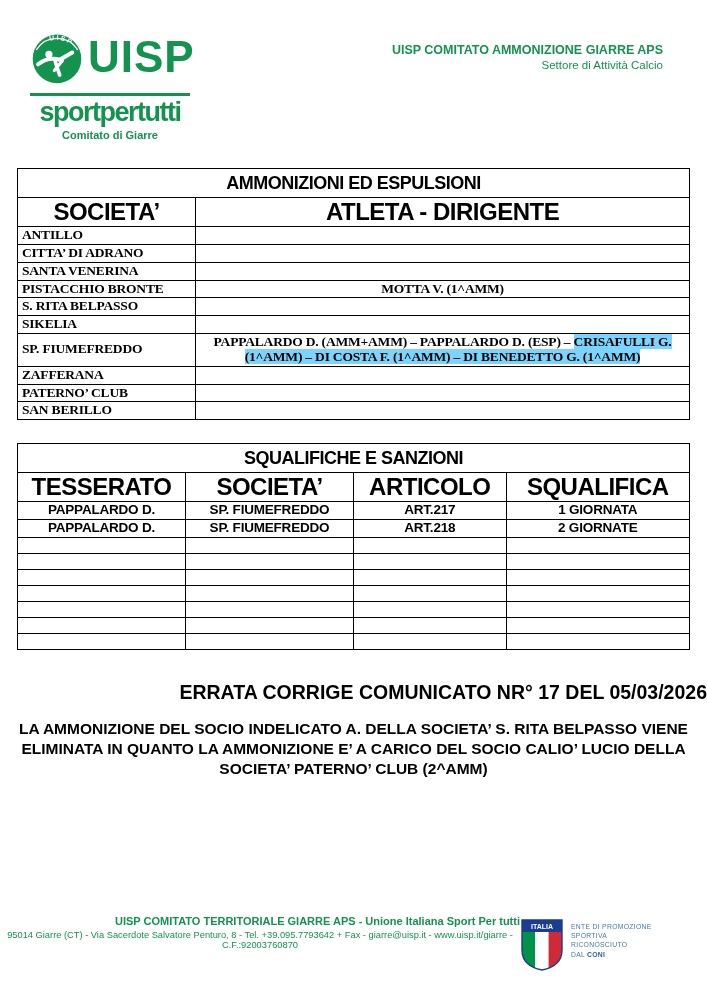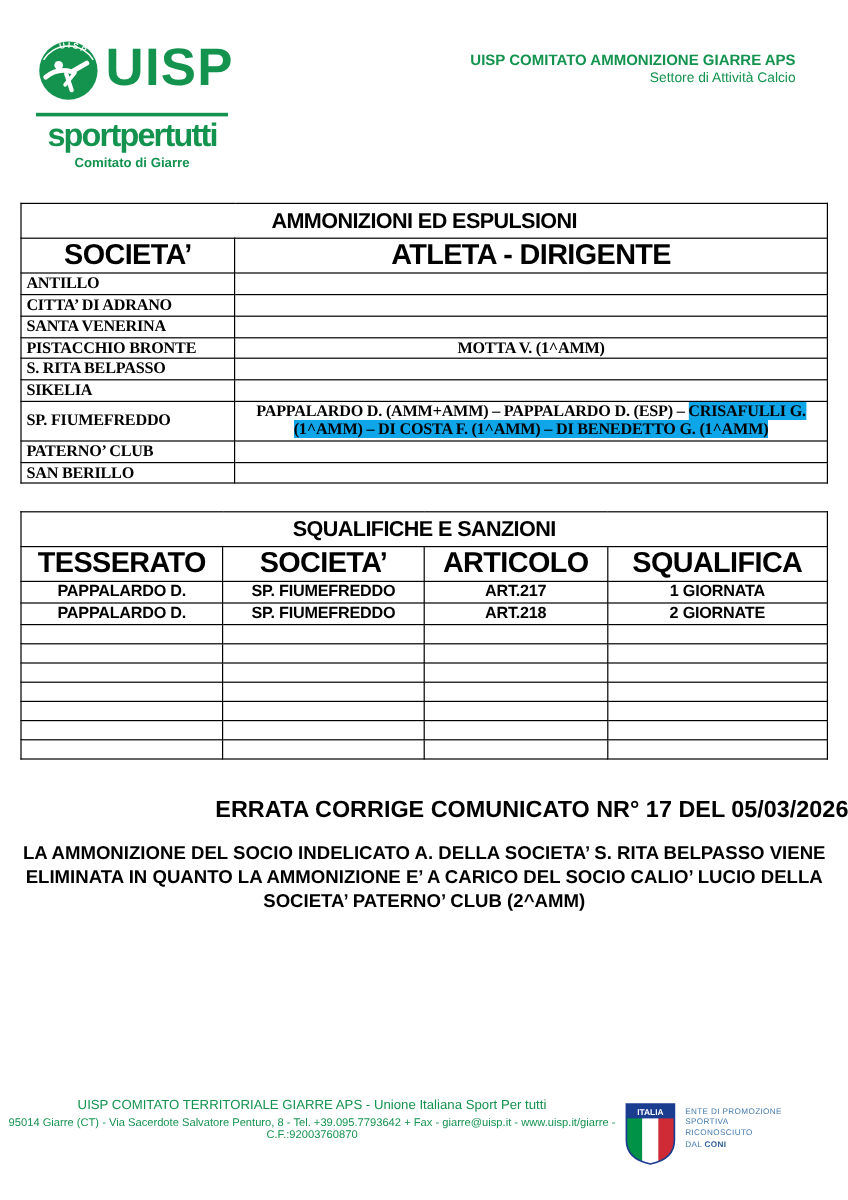--- a/index.html
+++ b/index.html
@@ -23,33 +23,33 @@
 
   
   table { border-collapse: collapse; width: 673px; margin-left: 17px; table-layout: fixed; }
   th, td { border: 1.8px solid #000; overflow: hidden; }
   .t1 { margin-top: 27px; }
   .title-cell { font-size: 18px; font-weight: bold; letter-spacing: -0.5px; text-align: center; height: 29px; padding: 0; }
   .colhead { font-size: 24px; font-weight: bold; letter-spacing: -0.5px; text-align: center; height: 29px; padding: 0; }
   .t1 td { height: 16px; font-size: 13.5px; font-weight: bold; letter-spacing: -0.2px; line-height: 1.1; padding: 1px 4px; font-family: Liberation Serif, serif; }
   .t1 td.soc { text-align: left; }
   .t1 td.atl { text-align: center; }
-  .hl { background: #0ea5e9; }
+  .hl { background: #7dd3fc; }
 
   .t2 { margin-top: 23px; }
   .t2 td { height: 16px; font-size: 13.5px; font-weight: bold; letter-spacing: -0.2px; line-height: 1.1; padding: 1px 4px; text-align: center; }
 
   
   .errata-heading { margin-top: 31px; text-align: right; font-size: 19.5px; font-weight: bold; color: #000; }
   .errata-body { width: 676px; margin: 15px auto 16px; text-align: center; font-size: 15.5px; font-weight: bold; line-height: 1.3; color: #000; }
 
   
   .footer { position: absolute; top: 915px; left: 0; width: 707px; display: flex; }
   .footer-left { width: 520px; text-align: center; color: #14934f; }
-  .footer-title { font-size: 11px; font-weight: normal; }
+  .footer-title { font-size: 11px; font-weight: bold; text-align: right; }
   .footer-addr { font-size: 9.3px; margin-top: 3px; }
   .footer-cf { font-size: 9.3px; }
   .footer-right { display: flex; gap: 7px; padding-top: 3px; }
   .coni-text { font-size: 6.8px; color: #4579ae; letter-spacing: 0.3px; line-height: 1.35; padding-top: 4px; }
   .coni-text b { color: #2d5e96; }
 </style>
 </head>
 <body>
 
 <div class="page">
@@ -120,20 +120,24 @@
     </tr>
     <tr>
       <td class="soc">SIKELIA</td>
       <td class="atl"></td>
     </tr>
     <tr>
       <td class="soc">SP. FIUMEFREDDO</td>
       <td class="atl"><span>PAPPALARDO D. (AMM+AMM) – PAPPALARDO D. (ESP) – </span><span class="hl">CRISAFULLI G. (1^AMM) – DI COSTA F. (1^AMM) – DI BENEDETTO G. (1^AMM)</span></td>
     </tr>
     <tr>
+      <td class="soc">ZAFFERANA</td>
+      <td class="atl"></td>
+    </tr>
+    <tr>
       <td class="soc">PATERNO’ CLUB</td>
       <td class="atl"></td>
     </tr>
     <tr>
       <td class="soc">SAN BERILLO</td>
       <td class="atl"></td>
     </tr>
   </tbody>
     </table>
 

